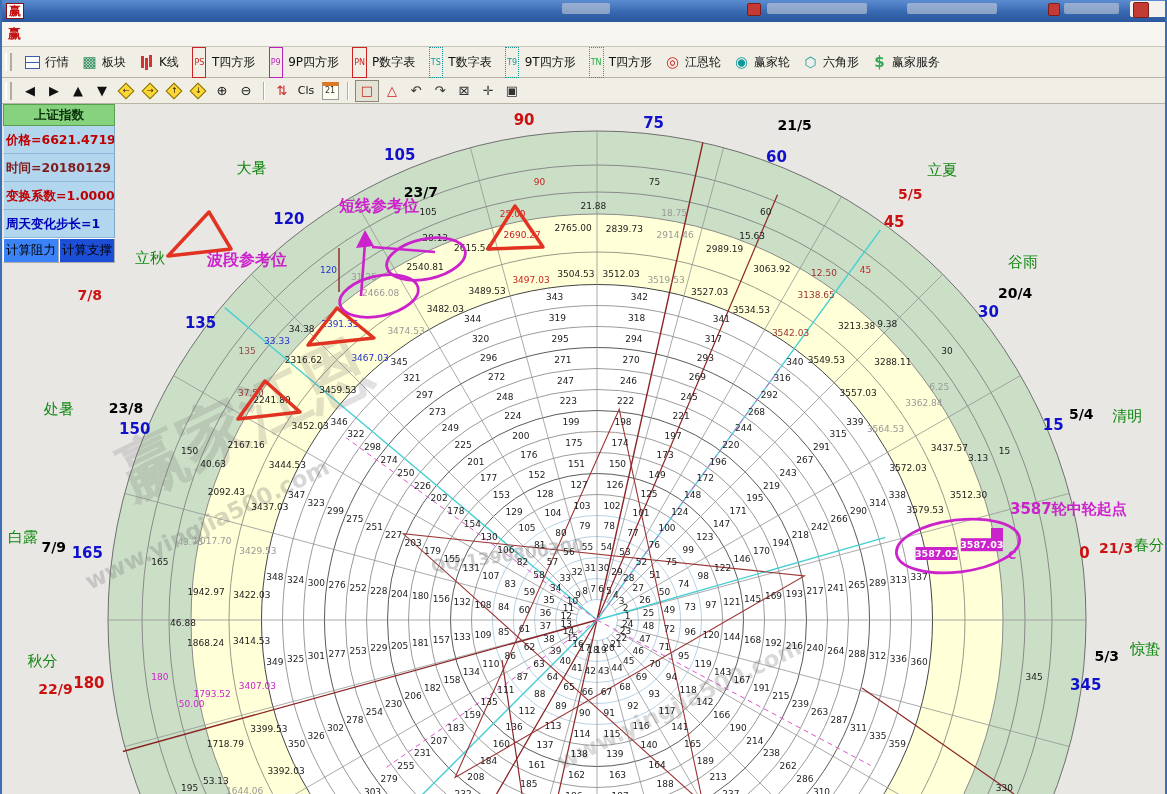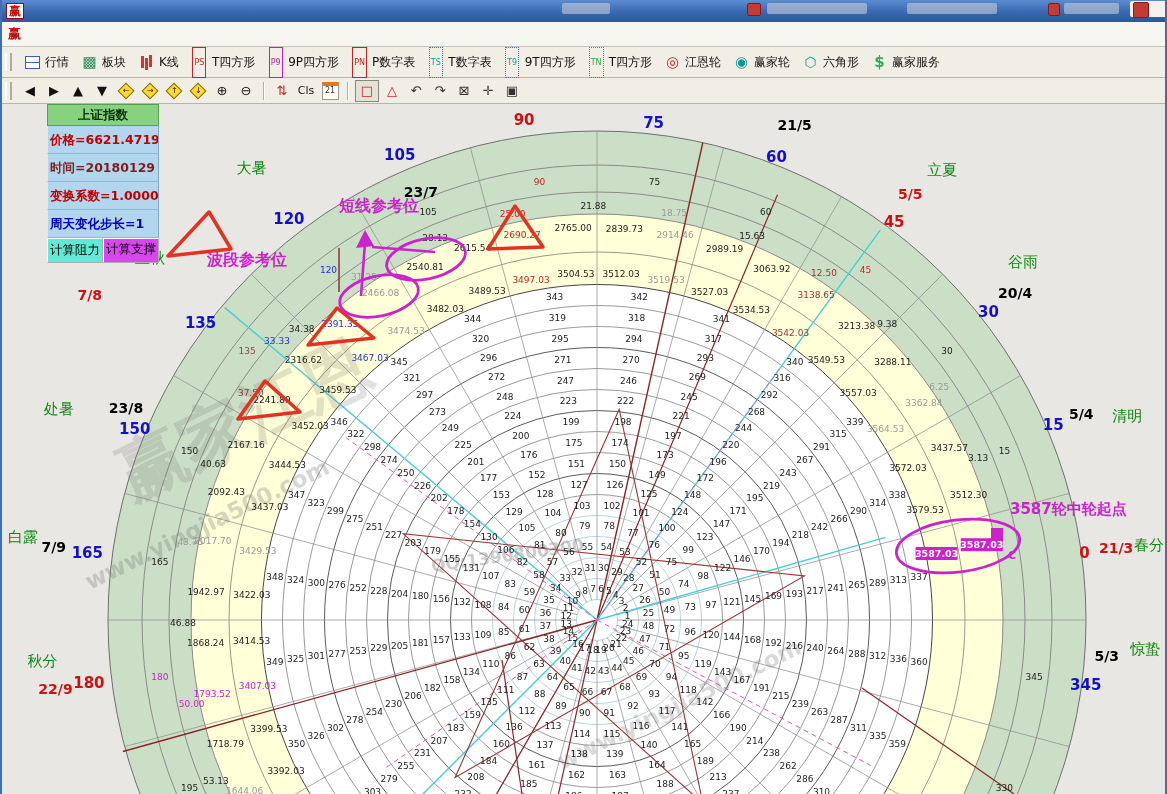--- a/index.html
+++ b/index.html
@@ -42,30 +42,30 @@
     font-size:13px;color:#111;margin:0 1px;}
   .db-item.active{border:1px solid #8a867a;background:#e4e1d5;}
   .dmd{width:10px;height:10px;background:#ffd633;border:1px solid #7c6e10;transform:rotate(45deg);
     display:inline-flex;align-items:center;justify-content:center;}
   .dmd i{transform:rotate(-45deg);font-style:normal;font-size:8px;line-height:8px;color:#222;}
   .cal{width:15px;height:13px;background:#fffef2;border:1px solid #999;border-top:4px solid #e07820;
     font-size:8px;line-height:9px;text-align:center;color:#333;}
   .sep{width:1px;height:18px;background:#b3af9f;border-right:1px solid #fff;margin:0 5px;}
   .red-shape{color:#cc2222;} .dark-shape{color:#333;}
   
-  .panel{position:absolute;left:1px;top:104px;width:112px;z-index:30;font-size:12.5px;margin-left:44px;}
+  .panel{position:absolute;left:1px;top:104px;width:112px;z-index:30;font-size:12.5px;}
   .panel-header{background:#86d27f;border:1px solid #57a050;color:#083008;font-weight:bold;
     text-align:center;height:20px;line-height:20px;}
   .panel-row{background:#b2d6ee;border-left:1px solid #d8ecf8;border-right:1px solid #7fa8c8;
     border-bottom:1px solid #8fb8d8;height:27px;line-height:27px;padding-left:2px;font-weight:bold;
     white-space:nowrap;overflow:hidden;}
   .panel-buttons{display:flex;}
   .panel-btn{flex:1;height:23px;line-height:21px;text-align:center;font-size:12.5px;color:#000;
     border:1px outset #fff;cursor:pointer;}
-  .panel-btn.b1{background:#5eead4;} .panel-btn.b2{background:#d946ef;font-family:Liberation Serif, serif;}
+  .panel-btn.b1{background:#3b82f6;} .panel-btn.b2{background:#1d4ed8;}
   svg text{font-family:"DejaVu Sans","Liberation Sans",sans-serif;}
 </style>
 </head>
 <body>
 
 <div class="app">
 
   <svg id="wheel-svg" width="1167" height="794" viewBox="0 0 1167 794" style="position:absolute;left:0;top:0;">
       <rect x="0" y="0" width="1167" height="794" fill="#e8e7e4"></rect>
       <circle cx="595" cy="620" r="489" fill="#cbdfc6" stroke="#6f6f6f" stroke-width="1"></circle>

